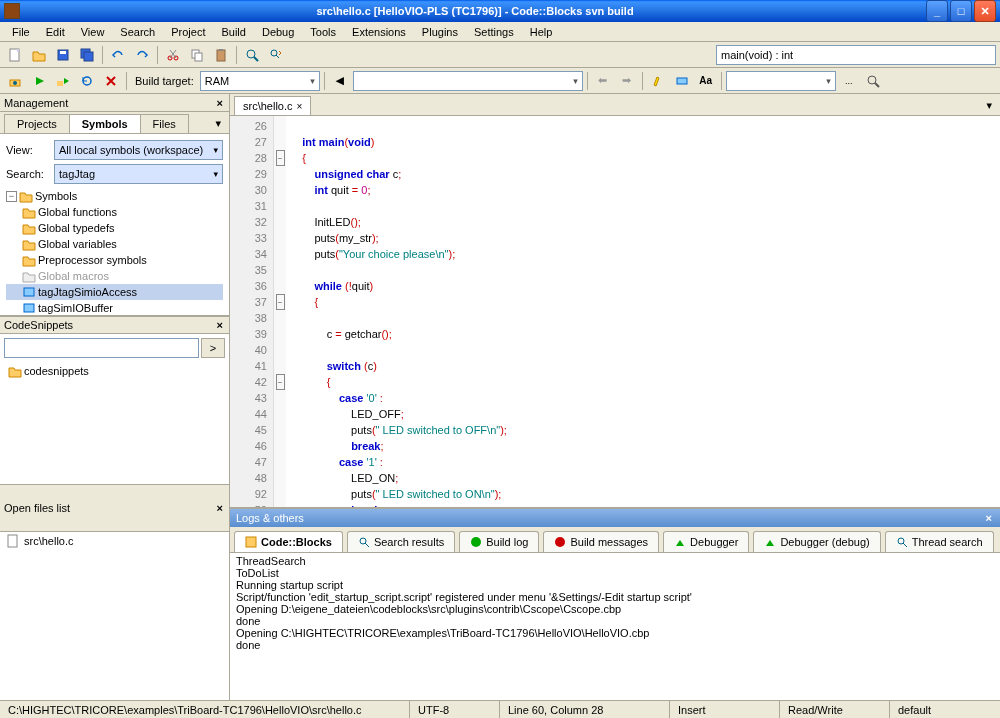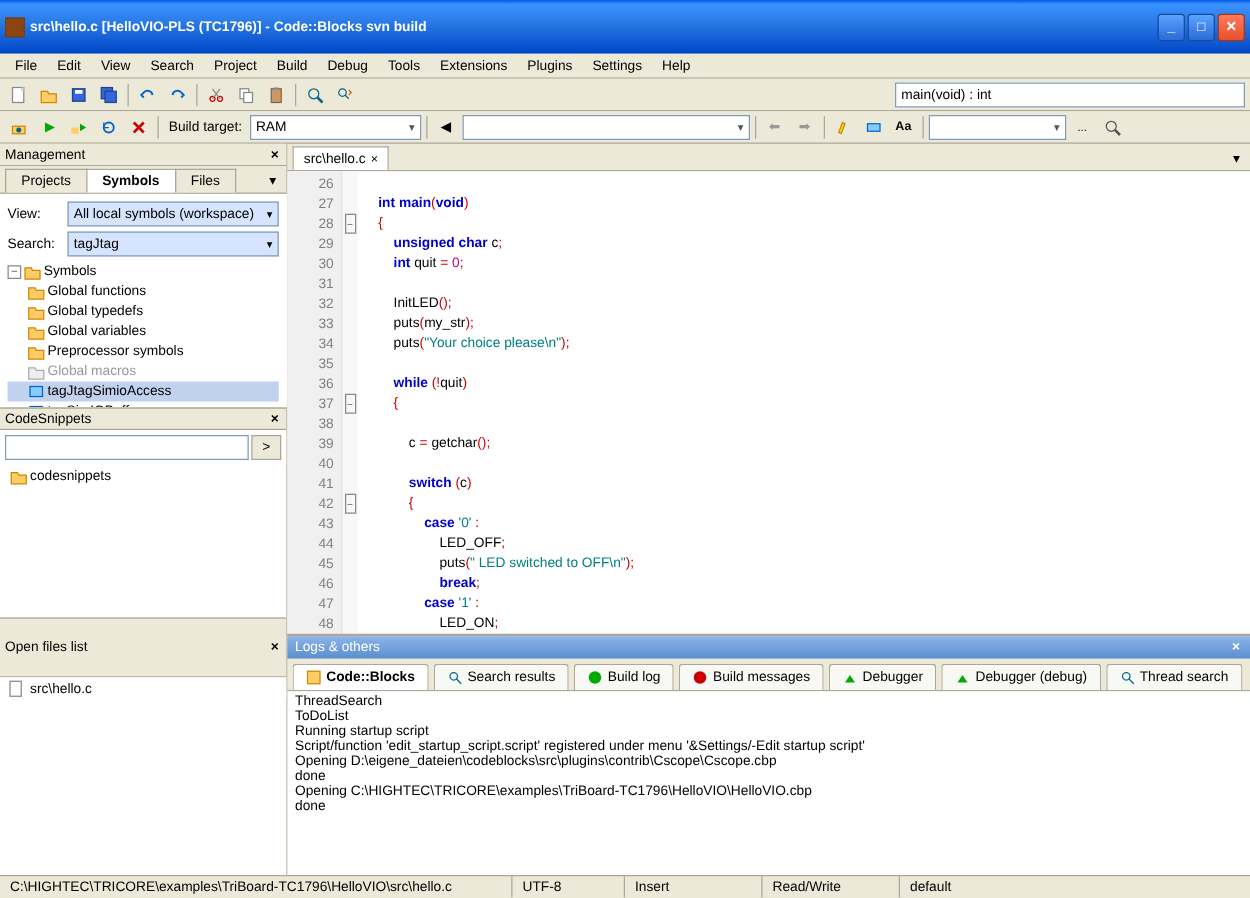--- a/index.html
+++ b/index.html
@@ -1,17 +1,17 @@
 <!DOCTYPE html>
 <html><head>
 <meta charset="utf-8">
 <style>
 * { margin: 0; padding: 0; box-sizing: border-box; font-family: Tahoma, Arial, sans-serif; font-size: 11px; }
 body { width: 1000px; height: 718px; overflow: hidden; background: #ece9d8; display: flex; flex-direction: column; }
-.titlebar { background: linear-gradient(to bottom, #0058e6 0%, #3a93ff 8%, #2a7be8 40%, #0046c6 100%); height: 43px; display: flex; align-items: center; padding: 0 4px; color: white; }
+.titlebar { background: linear-gradient(to bottom, #0058e6 0%, #3a93ff 8%, #2a7be8 40%, #0046c6 100%); height: 22px; display: flex; align-items: center; padding: 0 4px; color: white; text-align: center; }
 .titlebar-icon { width: 16px; height: 16px; background: #8b4513; margin-right: 4px; border: 1px solid #654321; }
 .titlebar-text { font-weight: bold; flex: 1; }
 .titlebar-btns { display: flex; gap: 2px; }
 .titlebar-btn { width: 22px; height: 22px; background: linear-gradient(to bottom, #5aa3ff, #2a6bd8); border: 1px solid #1a4a9e; border-radius: 3px; display: flex; align-items: center; justify-content: center; color: white; font-weight: bold; cursor: pointer; }
 .titlebar-btn.close { background: linear-gradient(to bottom, #ff7a5a, #e8502a); border-color: #9e3a1a; }
 .menubar { background: #ece9d8; height: 20px; display: flex; align-items: center; padding: 1px 4px; border-bottom: 1px solid #aca899; }
 .menu-item { padding: 2px 8px; cursor: pointer; }
 .toolbar { background: #ece9d8; height: 26px; display: flex; align-items: center; padding: 2px 4px; border-bottom: 1px solid #aca899; gap: 2px; }
 .toolbar-btn { width: 22px; height: 22px; border: 1px solid transparent; display: flex; align-items: center; justify-content: center; cursor: pointer; border-radius: 2px; }
 .toolbar-sep { width: 1px; height: 18px; background: #aca899; margin: 0 2px; }
@@ -198,21 +198,21 @@
         <path d="M3 3v4h4" fill="none" stroke="#06c"></path>
       </svg>
     </div>
   <div class="toolbar-btn">
       <svg width="14" height="14">
         <path d="M3 3l8 8M11 3l-8 8" stroke="#c00" stroke-width="2"></path>
       </svg>
     </div>
   <div class="toolbar-sep"></div>
   <span class="toolbar-label">Build target:</span>
-  <div class="toolbar-dropdown" style="width:137px">
+  <div class="toolbar-dropdown" style="width:120px">
       <span>RAM</span>
     </div>
   <div class="toolbar-sep"></div>
   <div class="toolbar-btn">◀</div>
   <div class="toolbar-dropdown" style="width:230px">
       <span></span>
     </div>
   <div class="toolbar-sep"></div>
   <div class="toolbar-btn">
       <span style="color:#999">⬅</span>
@@ -513,16 +513,17 @@
           <div>Opening C:\HIGHTEC\TRICORE\examples\TriBoard-TC1796\HelloVIO\HelloVIO.cbp</div>
           <div>done</div>
         </div>
     </div>
   </div>
 </div>
 
 <div class="statusbar">
   <div class="status-cell">C:\HIGHTEC\TRICORE\examples\TriBoard-TC1796\HelloVIO\src\hello.c</div>
   <div class="status-cell" style="flex:0 0 90px">UTF-8</div>
+  <div class="status-cell" style="flex:0 0 170px">Line 60, Column 28</div>
   <div class="status-cell" style="flex:0 0 110px">Insert</div>
   <div class="status-cell" style="flex:0 0 110px">Read/Write</div>
   <div class="status-cell" style="flex:1;border-right:none">default</div>
 </div>
 
 </body></html>

